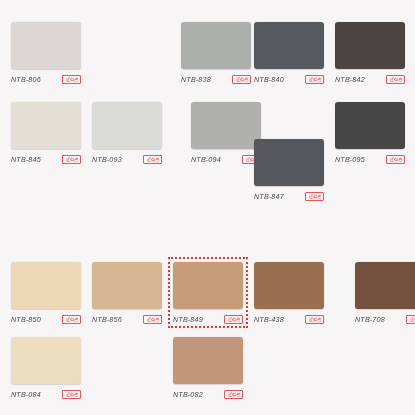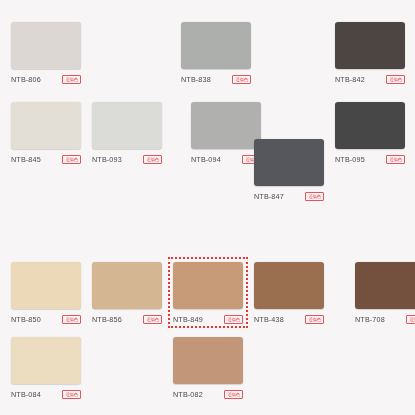--- a/index.html
+++ b/index.html
@@ -13,20 +13,21 @@
     font-family: "Liberation Sans", sans-serif;
     overflow: hidden;
     position: relative;
   }
   #swatch-grid {
     position: absolute;
     left: 0;
     top: 0;
     width: 335px;
     height: 415px;
+    font-style: italic;
   }
   .swatch-cell {
     position: absolute;
     width: 70px;
   }
   .swatch-cell.selected {
     border: 2px dotted #e8352e;
     padding: 3px 3px 2px 3px;
     margin-left: -5px;
     margin-top: -5px;
@@ -73,20 +74,27 @@
       <div class="swatch-chip" title="NTB-806" style="background: rgb(220, 215, 211);"></div>
       <div class="swatch-meta">
         <span class="swatch-code">NTB-806</span>
         <span class="swatch-badge" style="border-color: rgb(224, 86, 90); color: rgb(217, 59, 64);">近似色</span>
       </div>
     </div>
     <div class="swatch-cell" style="left: 181px; top: 22px;">
       <div class="swatch-chip" title="NTB-838" style="background: rgb(173, 175, 172);"></div>
       <div class="swatch-meta">
         <span class="swatch-code">NTB-838</span>
+        <span class="swatch-badge" style="border-color: rgb(224, 86, 90); color: rgb(217, 59, 64);">近似色</span>
+      </div>
+    </div>
+    <div class="swatch-cell" style="left: 254px; top: 22px;">
+      <div class="swatch-chip" title="NTB-840" style="background: rgb(85, 90, 94);"></div>
+      <div class="swatch-meta">
+        <span class="swatch-code">NTB-840</span>
         <span class="swatch-badge" style="border-color: rgb(224, 86, 90); color: rgb(217, 59, 64);">近似色</span>
       </div>
     </div>
     <div class="swatch-cell" style="left: 335px; top: 22px;">
       <div class="swatch-chip" title="NTB-842" style="background: rgb(76, 69, 65);"></div>
       <div class="swatch-meta">
         <span class="swatch-code">NTB-842</span>
         <span class="swatch-badge" style="border-color: rgb(224, 86, 90); color: rgb(217, 59, 64);">近似色</span>
       </div>
     </div>

